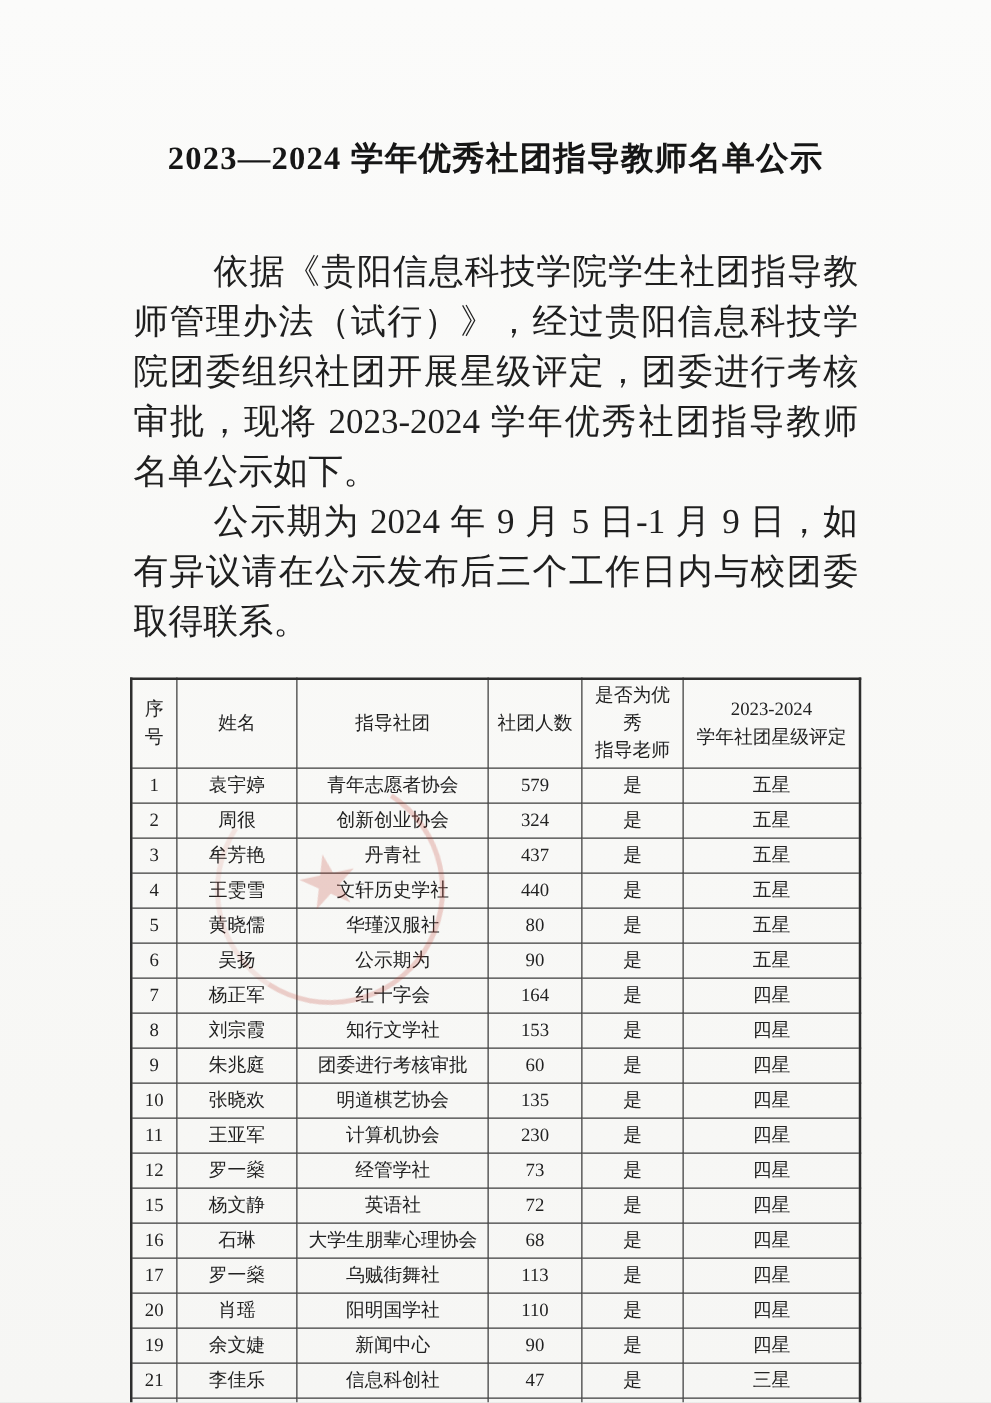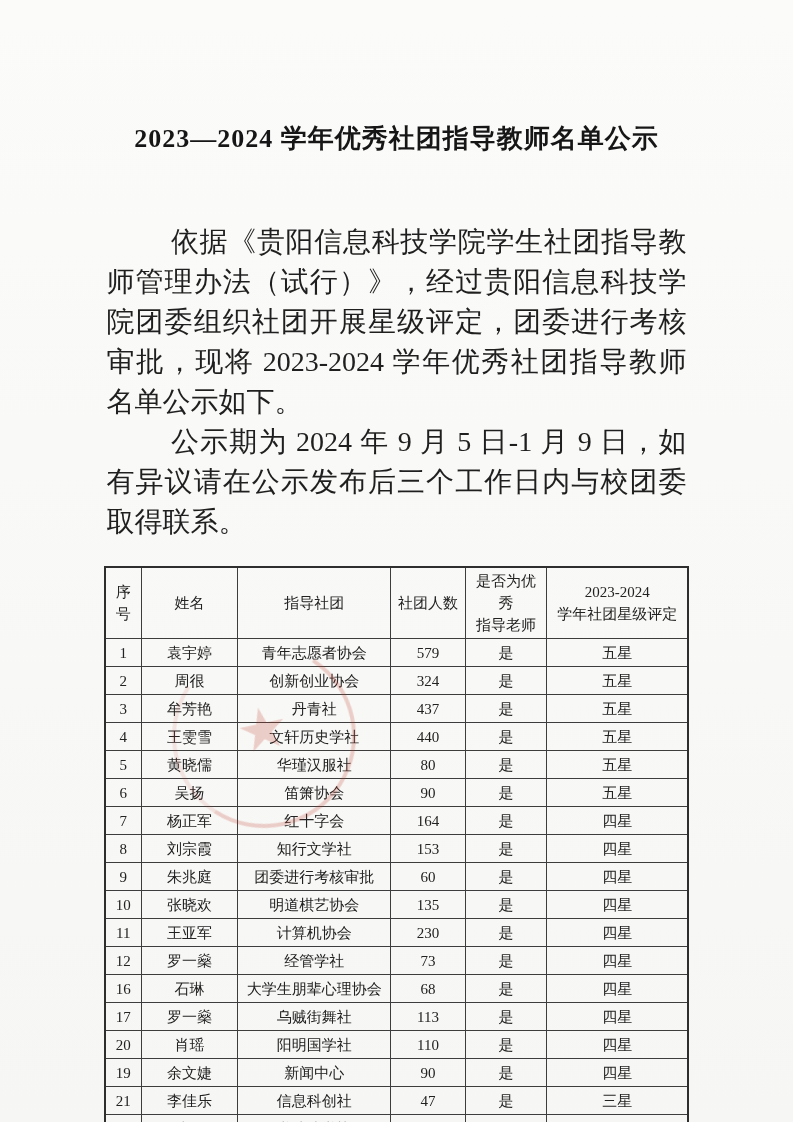--- a/index.html
+++ b/index.html
@@ -11,21 +11,21 @@
     position: relative;
     width: 793px;
     height: 1122px;
     margin: 0 auto;
     background: linear-gradient(180deg, #fbfbfa 0%, #f8f8f6 60%, #f6f6f4 100%);
     overflow: hidden;
     font-family: "Liberation Serif", "DejaVu Serif", serif;
     color: #1c1c1c;
   }
   .doc-title {
-    margin: 16px;
+    margin: 4px;
     padding-top: 105px;
     text-align: center;
     font-size: 26px;
     font-weight: bold;
     letter-spacing: 1px;
     color: #161616;
   }
   .doc-body {
     width: 580px;
     margin: 0 auto;
@@ -185,21 +185,21 @@
             <td>5</td>
             <td>黄晓儒</td>
             <td>华瑾汉服社</td>
             <td>80</td>
             <td>是</td>
             <td>五星</td>
           </tr>
           <tr>
             <td>6</td>
             <td>吴扬</td>
-            <td>笛箫协会</td>
+            <td>公示期为</td>
             <td>90</td>
             <td>是</td>
             <td>五星</td>
           </tr>
           <tr>
             <td>7</td>
             <td>杨正军</td>
             <td>红十字会</td>
             <td>164</td>
             <td>是</td>
@@ -235,20 +235,28 @@
             <td>计算机协会</td>
             <td>230</td>
             <td>是</td>
             <td>四星</td>
           </tr>
           <tr>
             <td>12</td>
             <td>罗一燊</td>
             <td>经管学社</td>
             <td>73</td>
+            <td>是</td>
+            <td>四星</td>
+          </tr>
+          <tr>
+            <td>15</td>
+            <td>杨文静</td>
+            <td>英语社</td>
+            <td>72</td>
             <td>是</td>
             <td>四星</td>
           </tr>
           <tr>
             <td>16</td>
             <td>石琳</td>
             <td>大学生朋辈心理协会</td>
             <td>68</td>
             <td>是</td>
             <td>四星</td>

